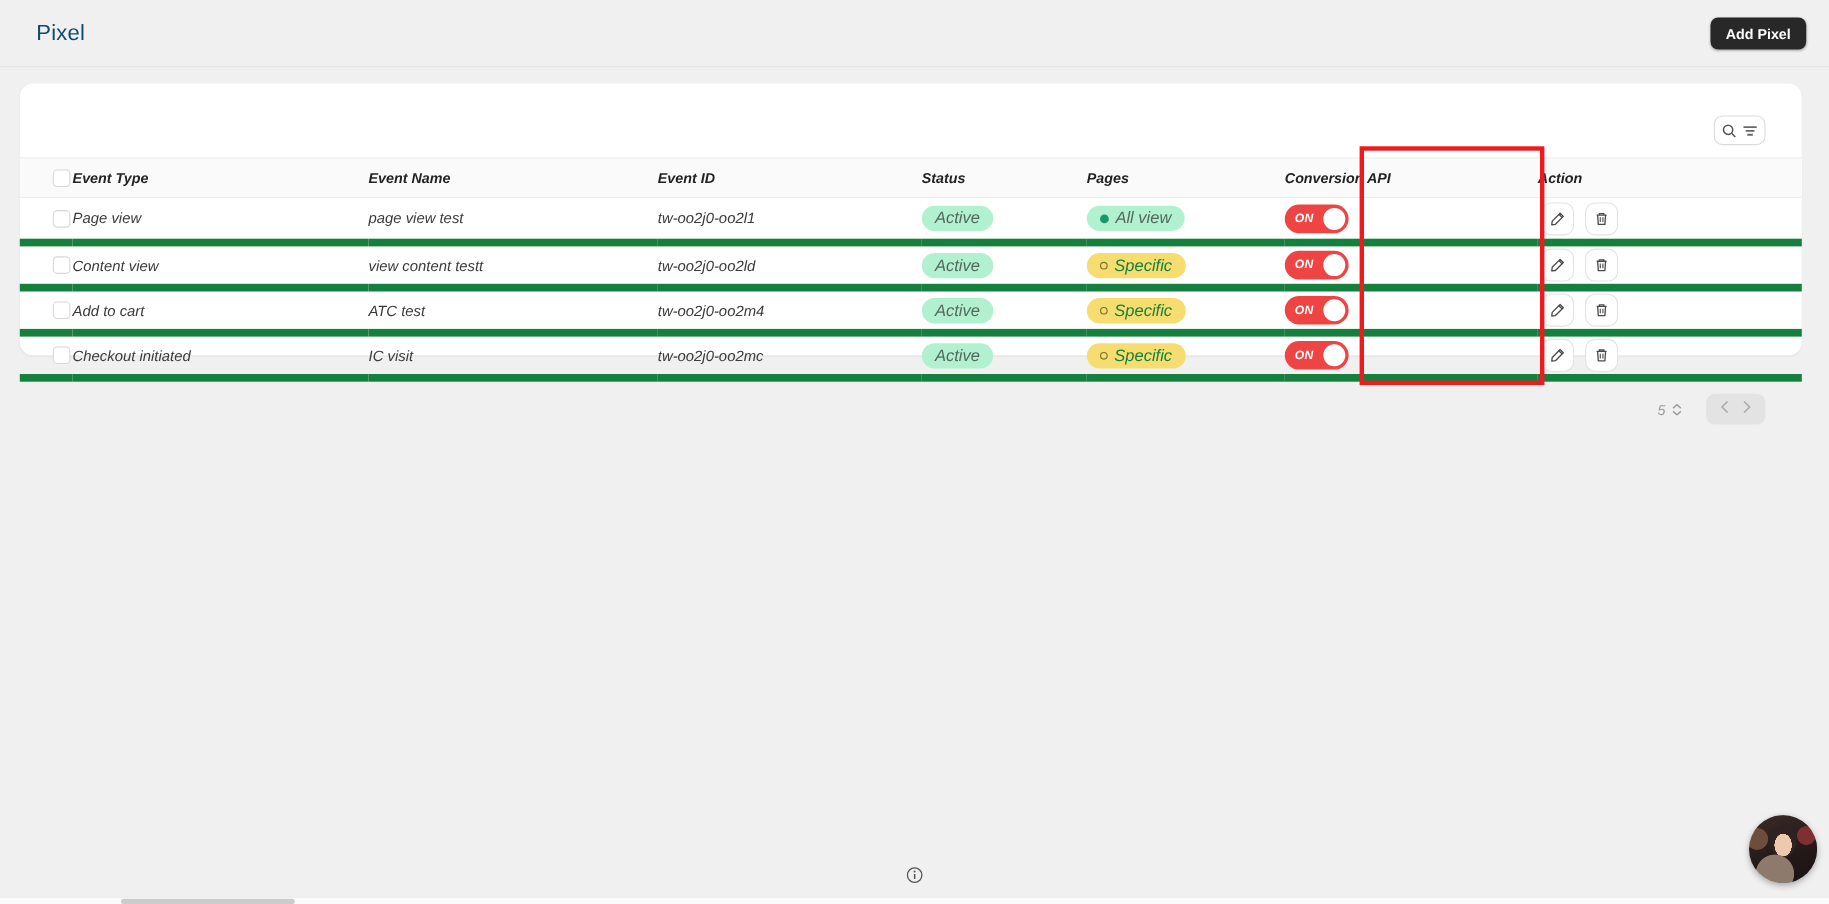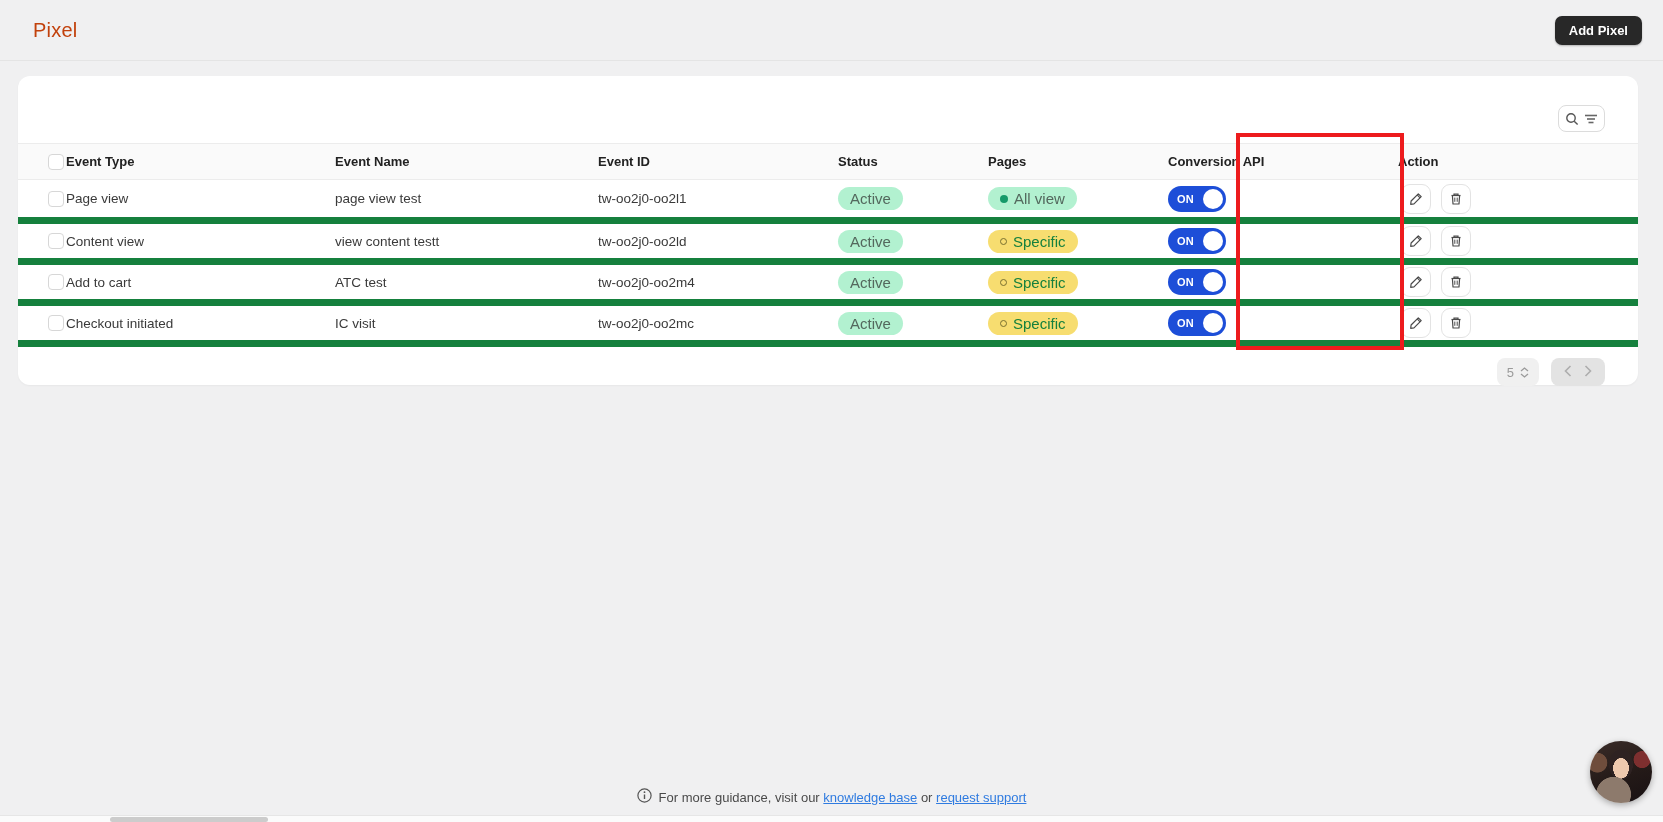--- a/index.html
+++ b/index.html
@@ -11,35 +11,36 @@
     color:#333;
   }
   
   .topbar {
     height:61px;
     display:flex; align-items:center; justify-content:space-between;
     padding:0 21px 0 33px;
     border-bottom:1px solid #e4e4e4;
     background:#f0f0f1;
   }
-  .page-title { font-size:20px; font-weight:500; color:#c2410c; letter-spacing:.2px; }
+  .page-title { font-size:20px; font-weight:500; color:#0c4a6e; letter-spacing:.2px; }
   .add-pixel-btn {
     background:#282828; color:#fff;
     border:none; border-radius:7px;
     font-family:Liberation Sans, sans-serif;
     font-size:13px; font-weight:bold;
     padding:7px 14px; cursor:pointer;
     box-shadow:0 1px 2px rgba(0,0,0,.25);
   }
   
   .card {
     position:absolute; left:18px; top:76px;
-    width:1620px; height:309px;
+    width:1620px; height:247px;
     background:#fff; border-radius:12px;
     box-shadow:0 1px 2px rgba(0,0,0,.04);
+    font-style:italic;
   }
   .card-toolbar {
     height:56px; display:flex; align-items:flex-end; justify-content:flex-end;
     padding-right:33px;
   }
   .search-filter-btn {
     width:47px; height:27px;
     border:1px solid #dcdcdc; border-radius:8px; background:#fff;
     display:flex; align-items:center; justify-content:center; gap:5px;
     cursor:pointer;
@@ -75,21 +76,21 @@
   }
   .badge-green { background:#b2f1d0; color:#53685d; }
   .badge-yellow { background:#f7dd70; color:#15803d; }
   .dot { width:8px; height:8px; border-radius:50%; display:inline-block; }
   .dot.filled { background:#169a6a; }
   .dot.ring { background:transparent; border:1.5px solid #79702f; width:7px; height:7px; }
   
   .toggle {
     display:inline-flex; align-items:center;
     width:58px; height:26px; border-radius:13px;
-    background:#1d4ed8; position:relative; cursor:pointer;
+    background:#ef4444; position:relative; cursor:pointer;
   }
   .toggle-label {
     color:#fff; font-size:11px; font-weight:bold; letter-spacing:.3px;
     margin-left:9px;
   }
   .knob {
     position:absolute; right:3px; top:3px;
     width:20px; height:20px; border-radius:50%; background:#fff;
   }
   
@@ -402,20 +403,19 @@
 <div class="annotation-box"></div>
 
 <div class="footer-help">
   <span>
     <svg width="15" height="15" viewBox="0 0 15 15">
         <circle cx="7.5" cy="7.5" r="6.6" fill="none" stroke="#555" stroke-width="1.2"></circle>
         <line x1="7.5" y1="6.5" x2="7.5" y2="11" stroke="#555" stroke-width="1.4"></line>
         <circle cx="7.5" cy="4.2" r="0.9" fill="#555"></circle>
       </svg>
   </span>
-  <span><span>For more guidance, visit our </span><a>knowledge base</a><span> or </span><a>request support</a></span>
 </div>
 
 <div class="avatar"></div>
 
 <div class="hscrollbar">
   <div class="hscroll-thumb"></div>
 </div>
 
 </body></html>

